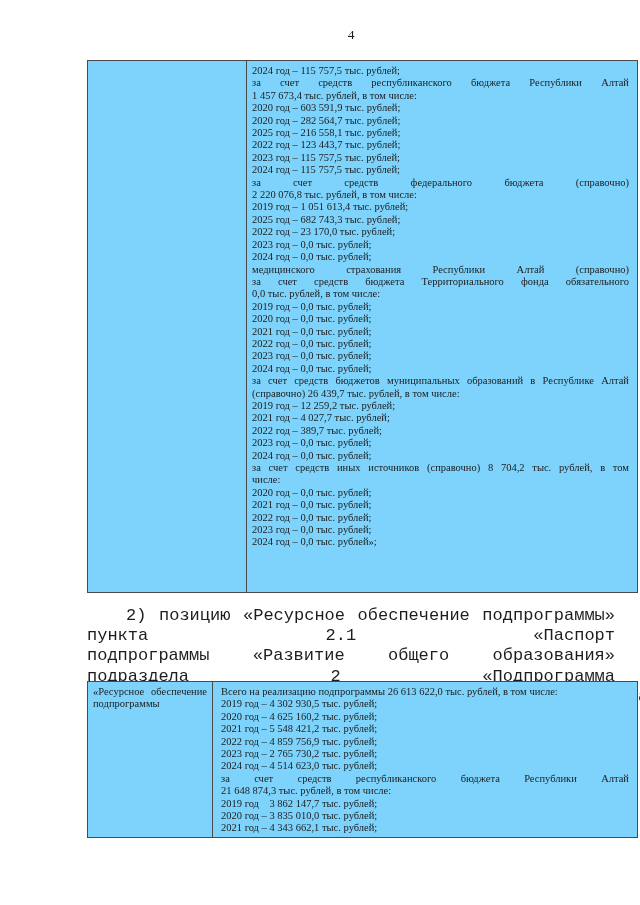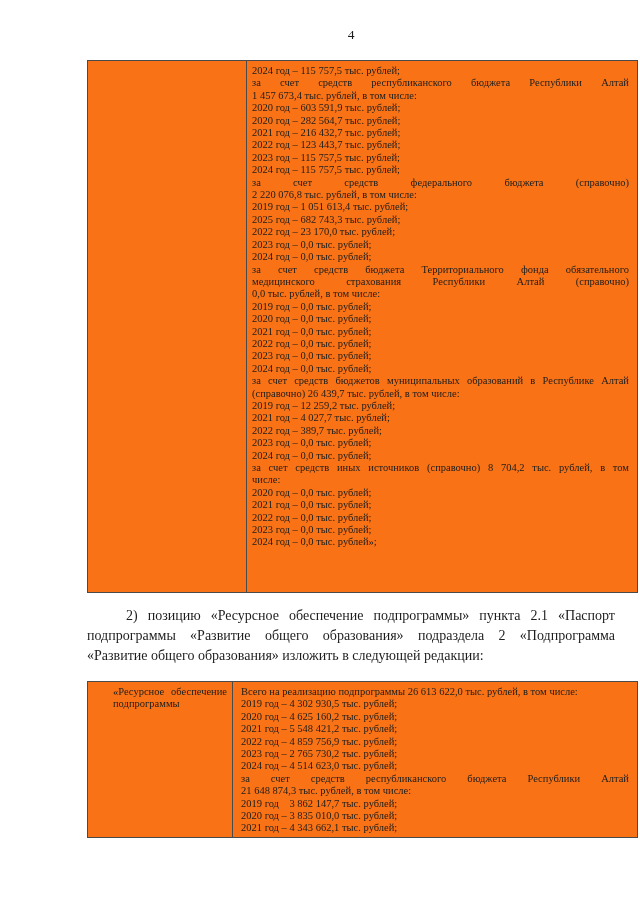--- a/index.html
+++ b/index.html
@@ -26,57 +26,58 @@
     line-height: 15px;
   }
   .doc-table {
     position: absolute;
     left: 87px;
     width: 551px;
     box-sizing: border-box;
     border: 1px solid #4a4a4a;
     display: flex;
     align-items: stretch;
-    background: #f97316;
+    background: #7dd3fc;
   }
   .tbl-1 { top: 60px; min-height: 533px; }
   .tbl-2 { top: 681px; min-height: 157px; }
   .cell {
     box-sizing: border-box;
     font-size: 10.5px;
     line-height: 12.4px;
   }
   .cell-left {
     border-right: 1px solid #4a4a4a;
     padding: 4px 5px 2px 5px;
     flex: 0 0 auto;
   }
   .tbl-1 .cell-left { width: 159px; }
-  .tbl-2 .cell-left { width: 125px; margin-left: 20px; }
+  .tbl-2 .cell-left { width: 125px; }
   .cell-right {
     flex: 1 1 auto;
     padding: 4px 8px 2px 5px;
     min-width: 0;
   }
   .tbl-2 .cell-right { padding-left: 8px; font-family: Liberation Serif, serif; }
   .tline {
     white-space: pre;
   }
   .tline.just {
     white-space: normal;
     text-align: justify;
     text-align-last: justify;
   }
   .para {
     position: absolute;
     top: 606px;
     left: 87px;
     width: 528px;
-    font-size: 14px;
+    font-size: 17px;
     line-height: 20.2px;
+    font-family: Liberation Mono, monospace;
   }
   .para .tline { white-space: pre; }
   .para .tline.just {
     white-space: normal;
     text-align: justify;
     text-align-last: justify;
   }
   .para .tline:first-child { text-indent: 39px; }
 </style>
 </head>
@@ -87,33 +88,33 @@
   <div class="page-number">4</div>
 
   <div class="doc-table tbl-1">
     <div class="cell cell-left"></div>
     <div class="cell cell-right">
         <div class="tline">2024 год – 115 757,5 тыс. рублей;</div>
         <div class="tline just">за счет средств республиканского бюджета Республики Алтай</div>
         <div class="tline">1 457 673,4 тыс. рублей, в том числе:</div>
         <div class="tline">2020 год – 603 591,9 тыс. рублей;</div>
         <div class="tline">2020 год – 282 564,7 тыс. рублей;</div>
-        <div class="tline">2021 год – 216 432,7 тыс. рублей;</div>
+        <div class="tline">2025 год – 216 558,1 тыс. рублей;</div>
         <div class="tline">2022 год – 123 443,7 тыс. рублей;</div>
         <div class="tline">2023 год – 115 757,5 тыс. рублей;</div>
         <div class="tline">2024 год – 115 757,5 тыс. рублей;</div>
         <div class="tline just">за счет средств федерального бюджета (справочно)</div>
         <div class="tline">2 220 076,8 тыс. рублей, в том числе:</div>
         <div class="tline">2019 год – 1 051 613,4 тыс. рублей;</div>
         <div class="tline">2025 год – 682 743,3 тыс. рублей;</div>
         <div class="tline">2022 год – 23 170,0 тыс. рублей;</div>
         <div class="tline">2023 год – 0,0 тыс. рублей;</div>
         <div class="tline">2024 год – 0,0 тыс. рублей;</div>
+        <div class="tline just">медицинского страхования Республики Алтай (справочно)</div>
         <div class="tline just">за счет средств бюджета Территориального фонда обязательного</div>
-        <div class="tline just">медицинского страхования Республики Алтай (справочно)</div>
         <div class="tline">0,0 тыс. рублей, в том числе:</div>
         <div class="tline">2019 год – 0,0 тыс. рублей;</div>
         <div class="tline">2020 год – 0,0 тыс. рублей;</div>
         <div class="tline">2021 год – 0,0 тыс. рублей;</div>
         <div class="tline">2022 год – 0,0 тыс. рублей;</div>
         <div class="tline">2023 год – 0,0 тыс. рублей;</div>
         <div class="tline">2024 год – 0,0 тыс. рублей;</div>
         <div class="tline just">за счет средств бюджетов муниципальных образований в Республике Алтай</div>
         <div class="tline">(справочно) 26 439,7 тыс. рублей, в том числе:</div>
         <div class="tline">2019 год – 12 259,2 тыс. рублей;</div>

